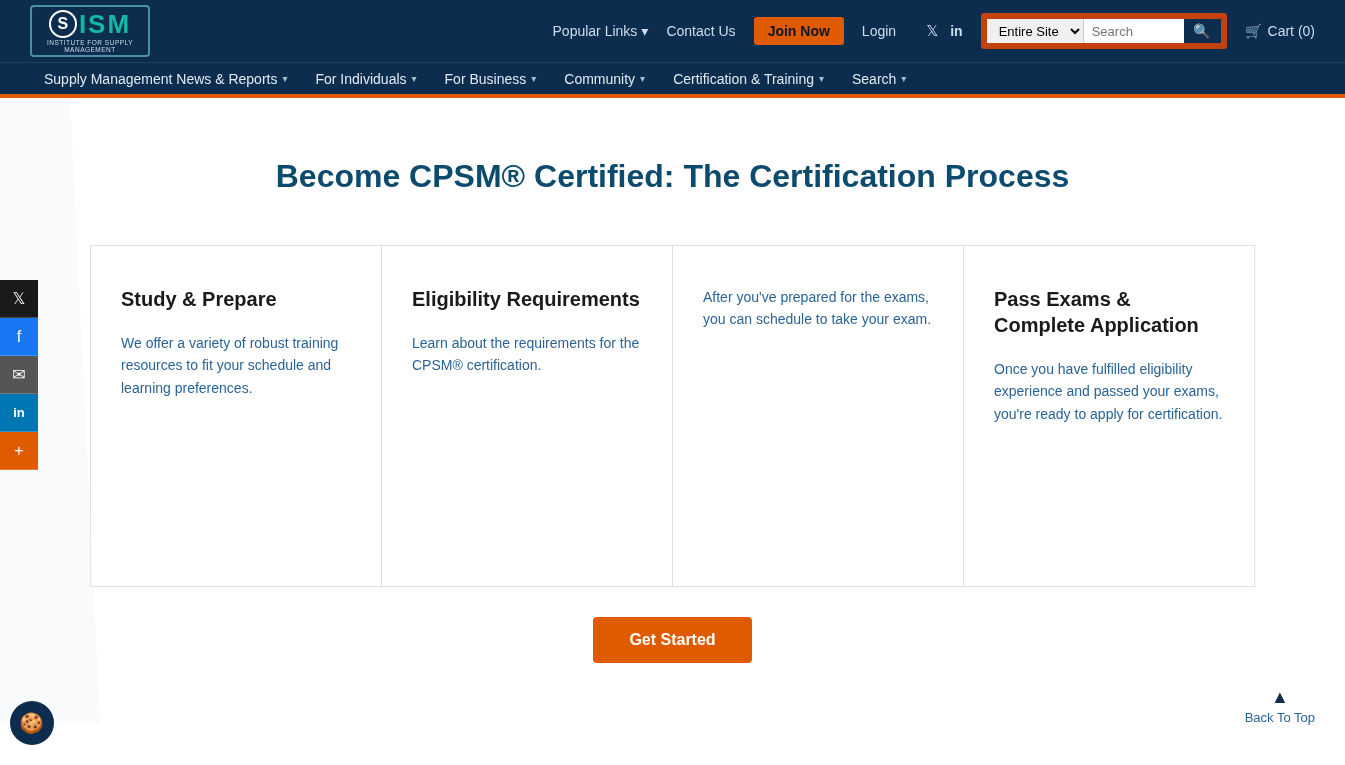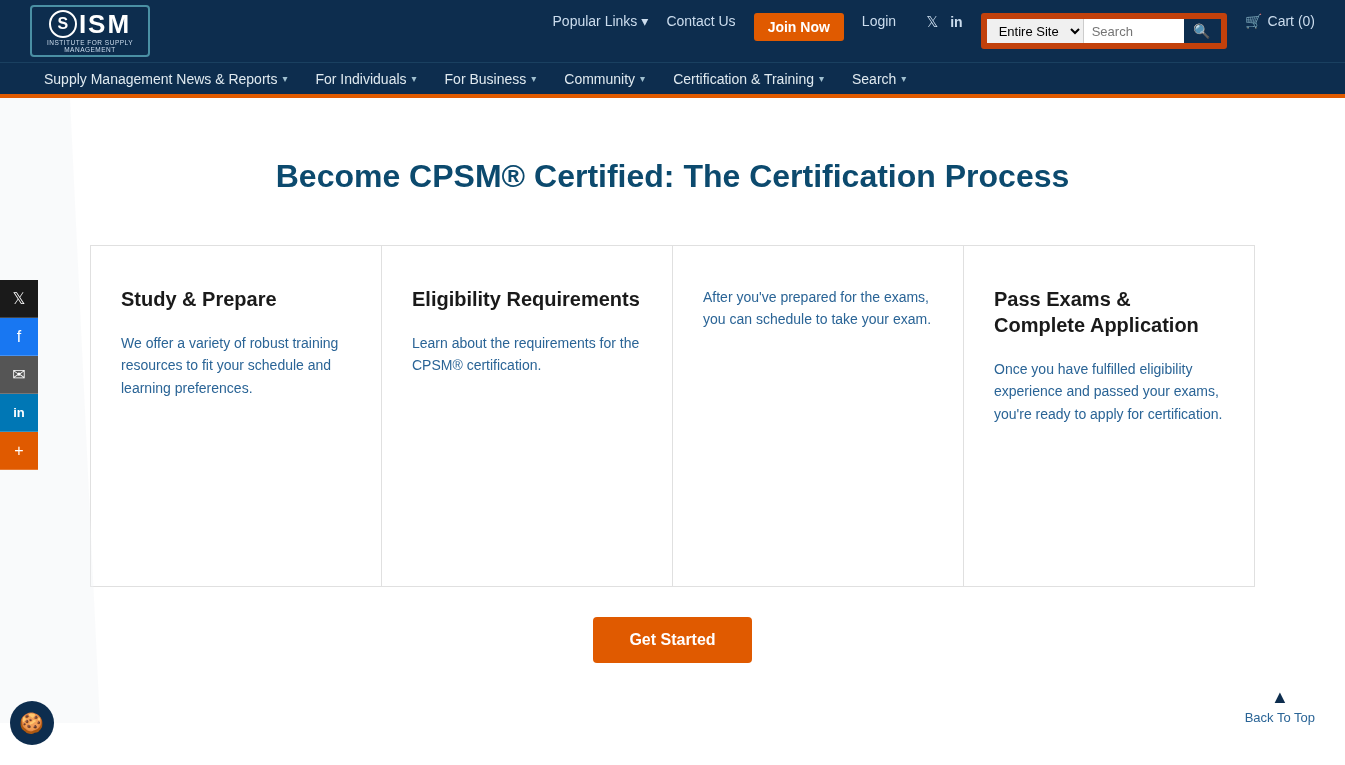--- a/index.html
+++ b/index.html
@@ -27,34 +27,34 @@
       display: flex;
       flex-direction: column;
       align-items: center;
       justify-content: center;
       color: #fff;
     }
     .logo-main {
       font-size: 26px;
       font-weight: 900;
       letter-spacing: 2px;
-      color: #ffffff;
+      color: #14b8a6;
       line-height: 1;
     }
     .logo-sub {
       font-size: 6.5px;
       color: #cde;
       letter-spacing: 0.5px;
       text-align: center;
       margin-top: 1px;
     }
 
     .top-nav {
       display: flex;
-      align-items: flex-start;
+      align-items: center;
       gap: 18px;
     }
     .top-nav a {
       color: #cde;
       text-decoration: none;
       font-size: 14px;
     }
     .top-nav .popular-links {
       color: #cde;
       font-size: 14px;
@@ -316,21 +316,21 @@
       <div class="logo-sub">INSTITUTE FOR SUPPLY MANAGEMENT</div>
     </div>
   </div>
 
   <div class="top-nav">
     <span class="popular-links">
       <span>Popular Links</span>
       <span>▾</span>
     </span>
     <a href="#" class="" style="color:#cde;font-size:14px;text-decoration:none;">Contact Us</a>
-    <a href="#" style="background:#e05a00;color:#ffffff;padding:6px 14px;border-radius:3px;font-size:14px;text-decoration:none;font-weight:600;">Join Now</a>
+    <a href="#" style="background:#e05a00;color:#0f172a;padding:6px 14px;border-radius:3px;font-size:14px;text-decoration:none;font-weight:600;">Join Now</a>
     <a href="#" style="color:#cde;font-size:14px;text-decoration:none;">Login</a>
 
     <div class="social-icons">
       <a href="#" class="social-icon" title="Facebook"></a>
       <a href="#" class="social-icon" title="Twitter" style="font-size:15px;">𝕏</a>
       <a href="#" class="social-icon" title="LinkedIn" style="font-weight:700;">in</a>
     </div>
 
     <div class="search-bar">
       <select class="search-select">

